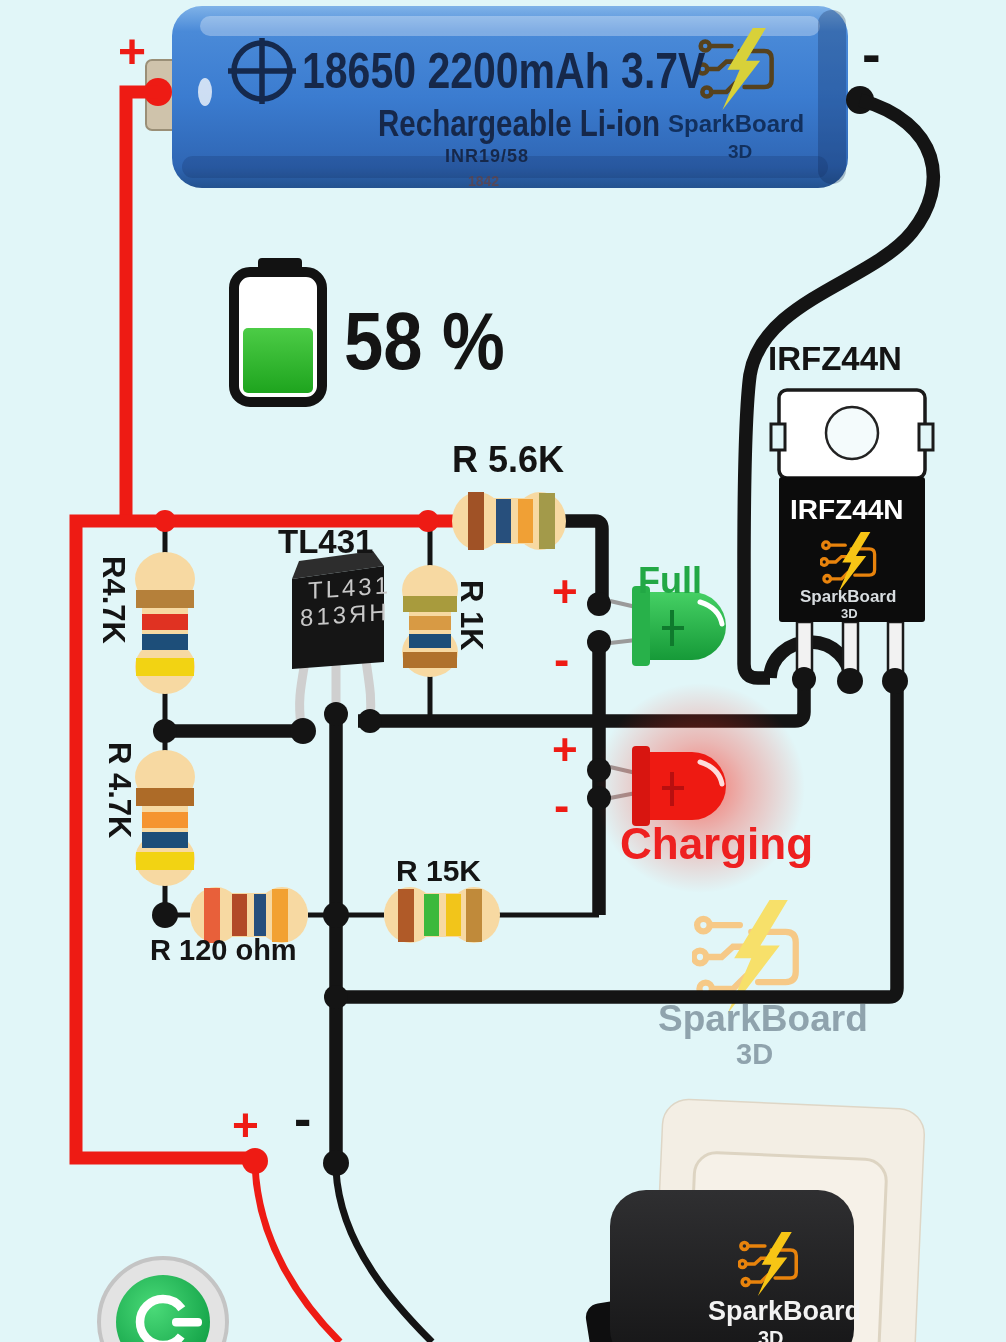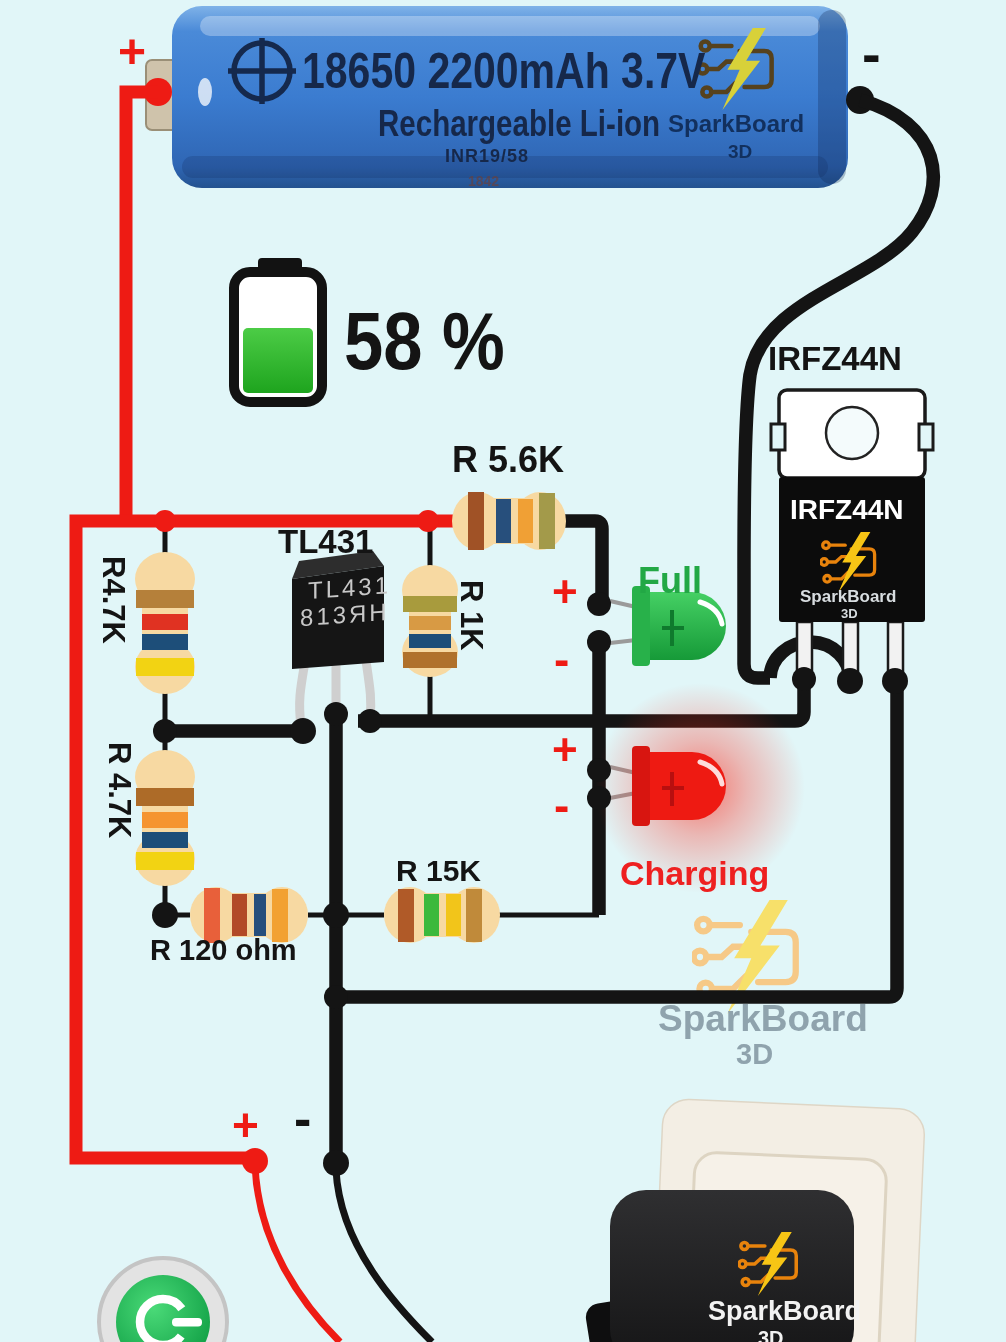--- a/index.html
+++ b/index.html
@@ -290,21 +290,21 @@
 <div class="lbl c-blk" style="left:452px;top:442px;font-size:36px;">R 5.6K</div>
 <div class="lbl c-blk" style="left:150px;top:936px;font-size:29px;">R 120 ohm</div>
 <div class="lbl c-blk" style="left:396px;top:856px;font-size:30px;">R 15K</div>
 
 <div class="lbl c-green" style="left:638px;top:563px;font-size:36px;">Full</div>
 <div class="lbl c-red" style="left:552px;top:570px;font-size:44px;">+</div>
 <div class="lbl c-red" style="left:554px;top:636px;font-size:46px;">-</div>
 
 <div class="lbl c-red" style="left:552px;top:728px;font-size:44px;">+</div>
 <div class="lbl c-red" style="left:554px;top:782px;font-size:46px;">-</div>
-<div class="lbl" style="left:620px;top:822px;font-size:34px;color:#ee2020;margin-top:34px;">Charging</div>
+<div class="lbl" style="left:620px;top:822px;font-size:44px;color:#ee2020;">Charging</div>
 
 <div class="lbl c-gray" style="left:658px;top:1000px;font-size:37px;">SparkBoard</div>
 <div class="lbl c-gray" style="left:736px;top:1040px;font-size:29px;">3D</div>
 
 <div class="lbl c-red" style="left:232px;top:1102px;font-size:46px;">+</div>
 <div class="lbl c-blk" style="left:294px;top:1092px;font-size:52px;">-</div>
 
 <div class="lbl c-white" style="left:708px;top:1298px;font-size:27px;">SparkBoard</div>
 <div class="lbl c-white" style="left:758px;top:1328px;font-size:20px;">3D</div>
 

